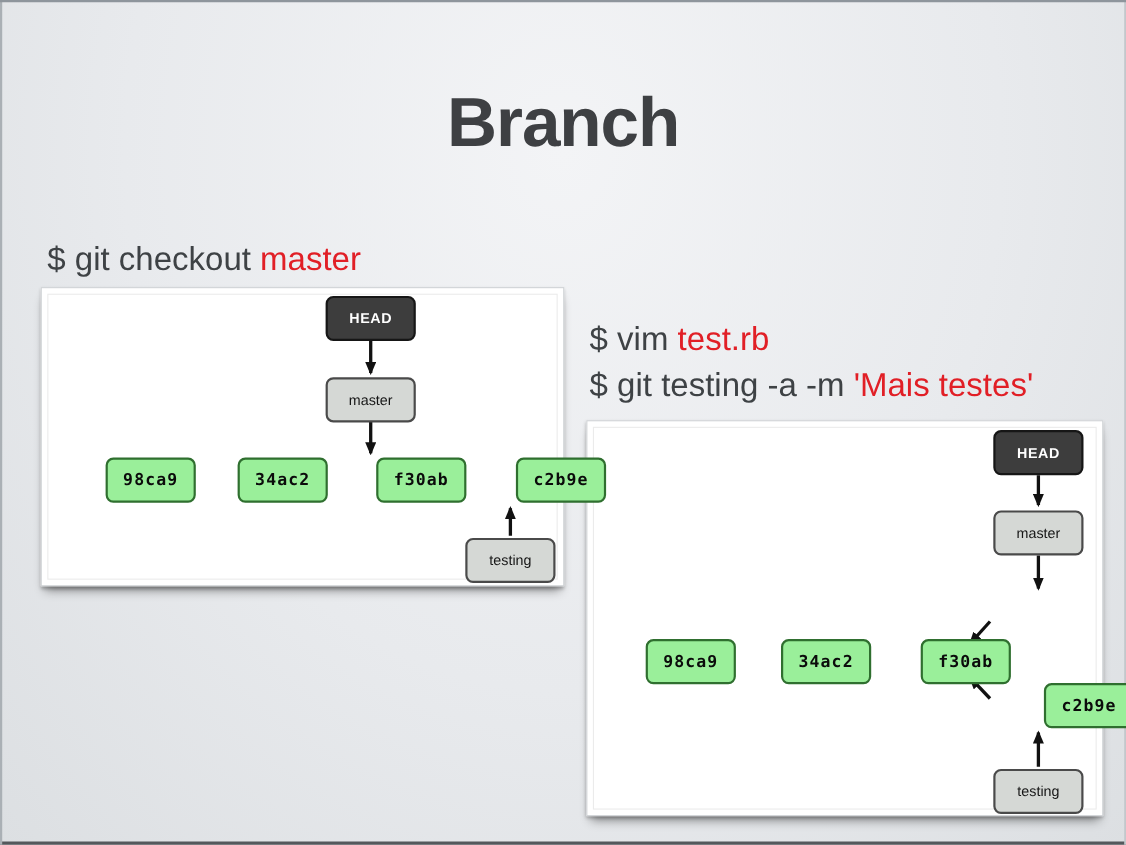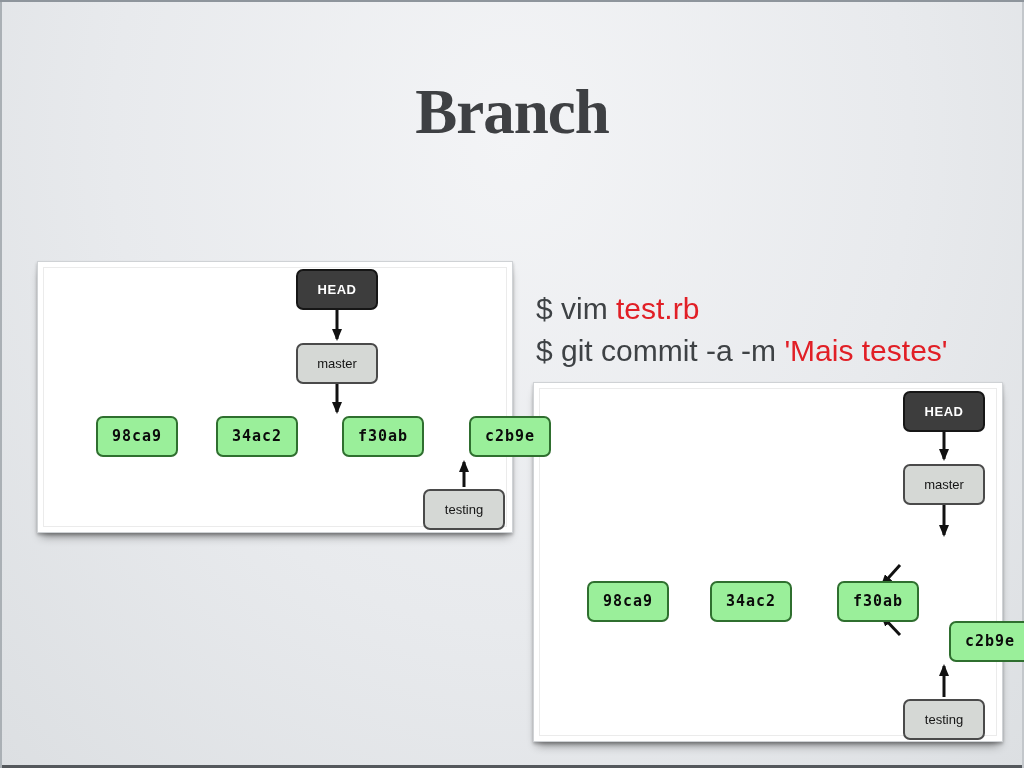--- a/index.html
+++ b/index.html
@@ -10,21 +10,20 @@
     font-family:"Liberation Sans",sans-serif;
     background:radial-gradient(ellipse at 50% 18%, #f3f4f6 0%, #e8eaed 55%, #dcdfe2 100%);
     box-shadow: inset 0 2px 0 #8e959c, inset 2px 0 0 #aab0b5,
                 inset -2px 0 0 #c3c7cb, inset 0 -3px 0 #54585c;
   }
   .title{
     position:absolute;left:0;top:76px;width:1024px;margin:0;
     text-align:center;
     font-size:63px;font-weight:700;letter-spacing:-1px;
     color:#3e4043;
-    font-family:Liberation Serif, serif;
   }
   .cmd{
     position:absolute;
     font-size:30px;font-weight:400;color:#3e4245;
     white-space:pre;letter-spacing:0px;
   }
   .cmd span{white-space:pre;}
   .cmd .hl{color:#e11f26;}
   .cmd1{left:43px;top:219px;}
   .cmd2{left:536px;top:292px;}
@@ -64,20 +63,21 @@
     letter-spacing:.5px;line-height:37px;
   }
 </style>
 </head>
 <body>
 
 <div class="slide">
 
   <h1 class="title">Branch</h1>
 
+  <div class="cmd cmd1"><span>$ git checkout </span><span class="hl">master</span></div>
 
   <div class="card card1">
     <div class="frame"></div>
     <svg class="arrows" width="474" height="270" viewBox="0 0 474 270">
       <defs>
         <marker id="ah1" markerUnits="userSpaceOnUse" markerWidth="12" markerHeight="10" refX="10" refY="5" orient="auto">
           <path d="M0,0 L12,5 L0,10 Z" fill="#111"></path>
         </marker>
       </defs>
       <g stroke="#111" stroke-width="3" fill="none">
@@ -93,21 +93,21 @@
     <div class="node ref" style="left:258px;top:81px;">master</div>
     <div class="node commit" style="left:12px;top:154px;">98ca9</div>
     <div class="node commit" style="left:132px;top:154px;">34ac2</div>
     <div class="node commit" style="left:258px;top:154px;">f30ab</div>
     <div class="node commit" style="left:385px;top:154px;">c2b9e</div>
     <div class="node ref" style="left:385px;top:227px;">testing</div>
   </div>
 
   <div class="cmd cmd2"><span>$ vim </span><span class="hl">test.rb</span></div>
 
-  <div class="cmd cmd3"><span>$ git commit -a -m </span><span class="hl">'Mais testes'</span></div>
+  <div class="cmd cmd3"><span>$ git testing -a -m </span><span class="hl">'Mais testes'</span></div>
 
   <div class="card card2">
     <div class="frame"></div>
     <svg class="arrows" width="468" height="358" viewBox="0 0 468 358">
       <defs>
         <marker id="ah2" markerUnits="userSpaceOnUse" markerWidth="12" markerHeight="10" refX="10" refY="5" orient="auto">
           <path d="M0,0 L12,5 L0,10 Z" fill="#111"></path>
         </marker>
       </defs>
       <g stroke="#111" stroke-width="3" fill="none">

